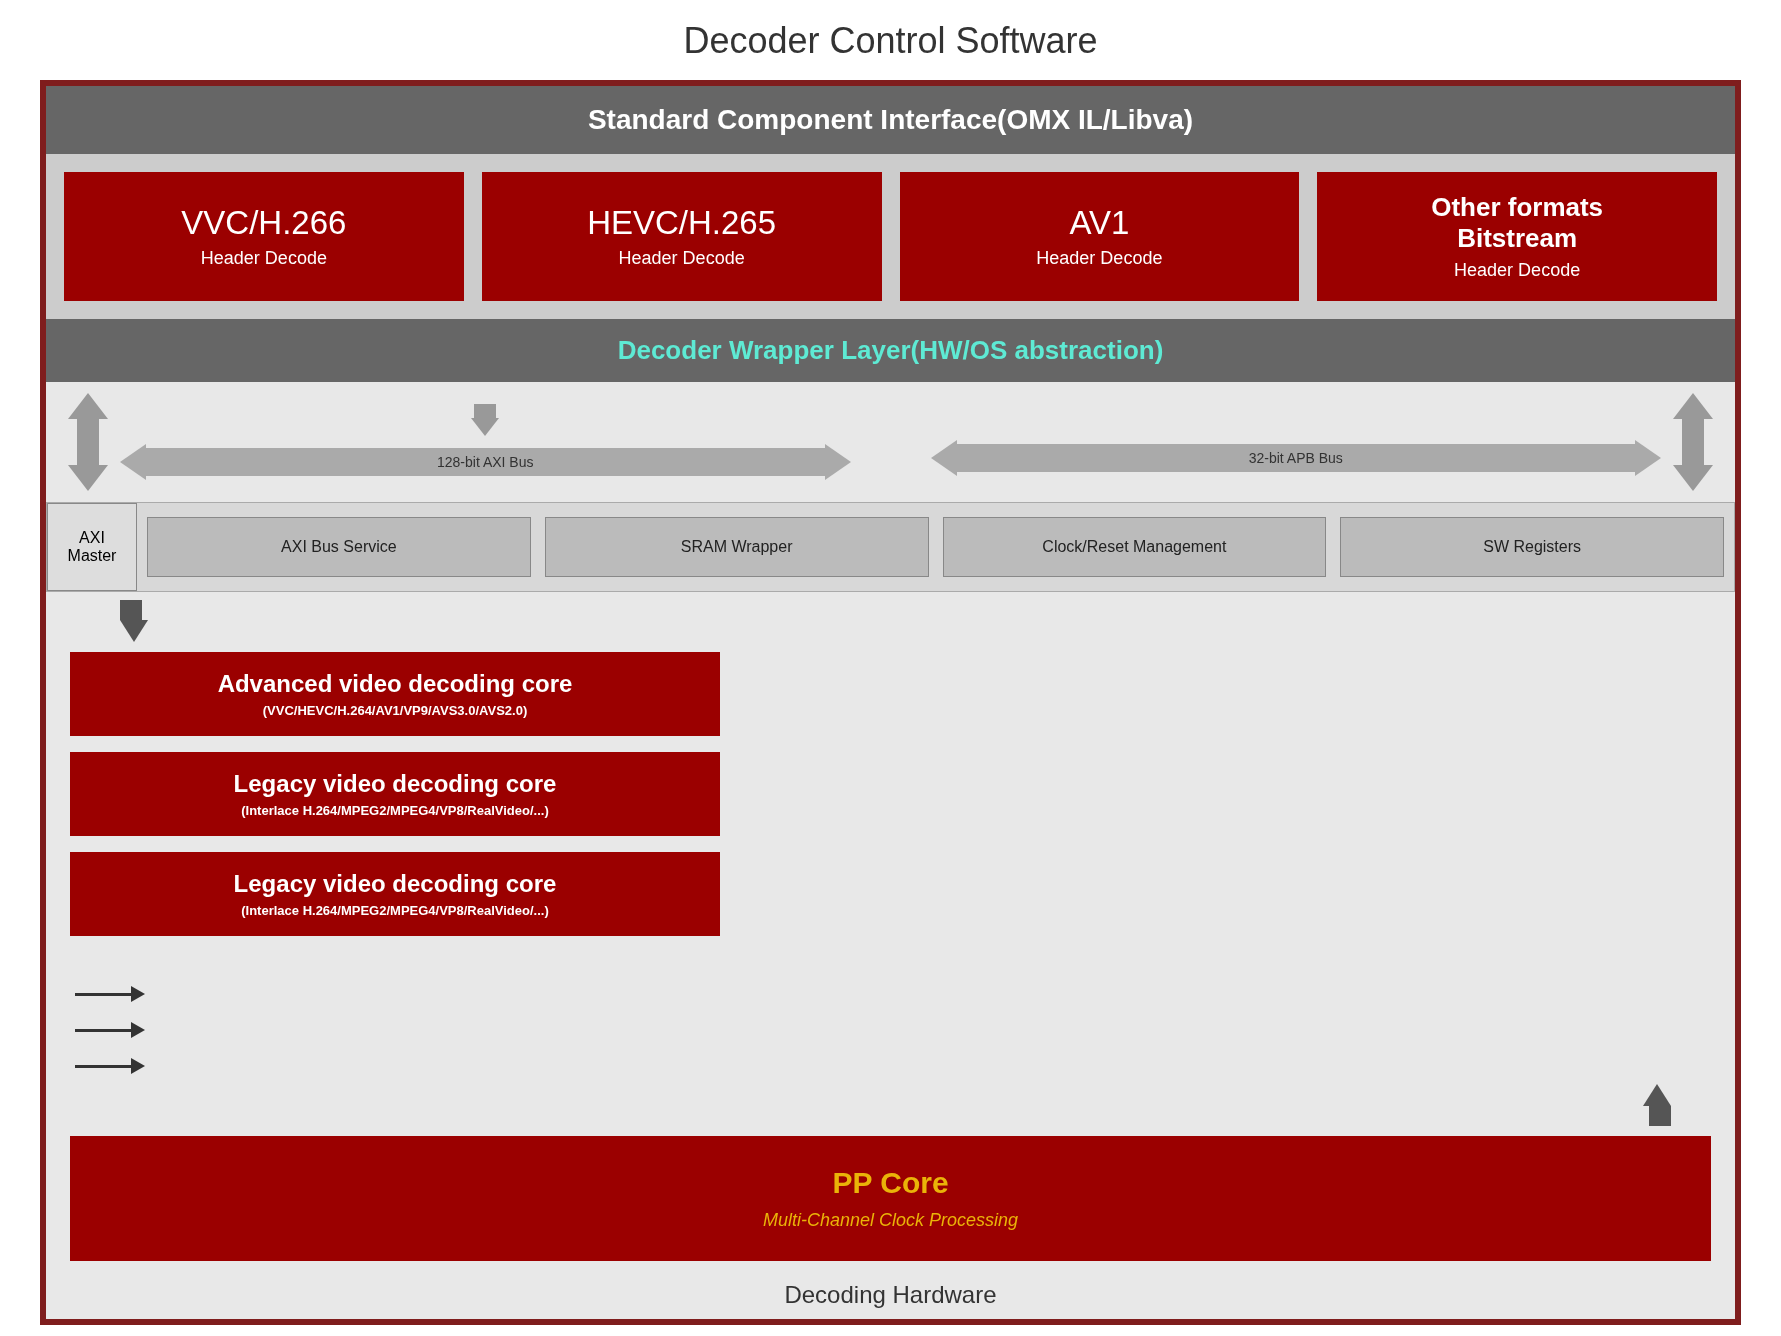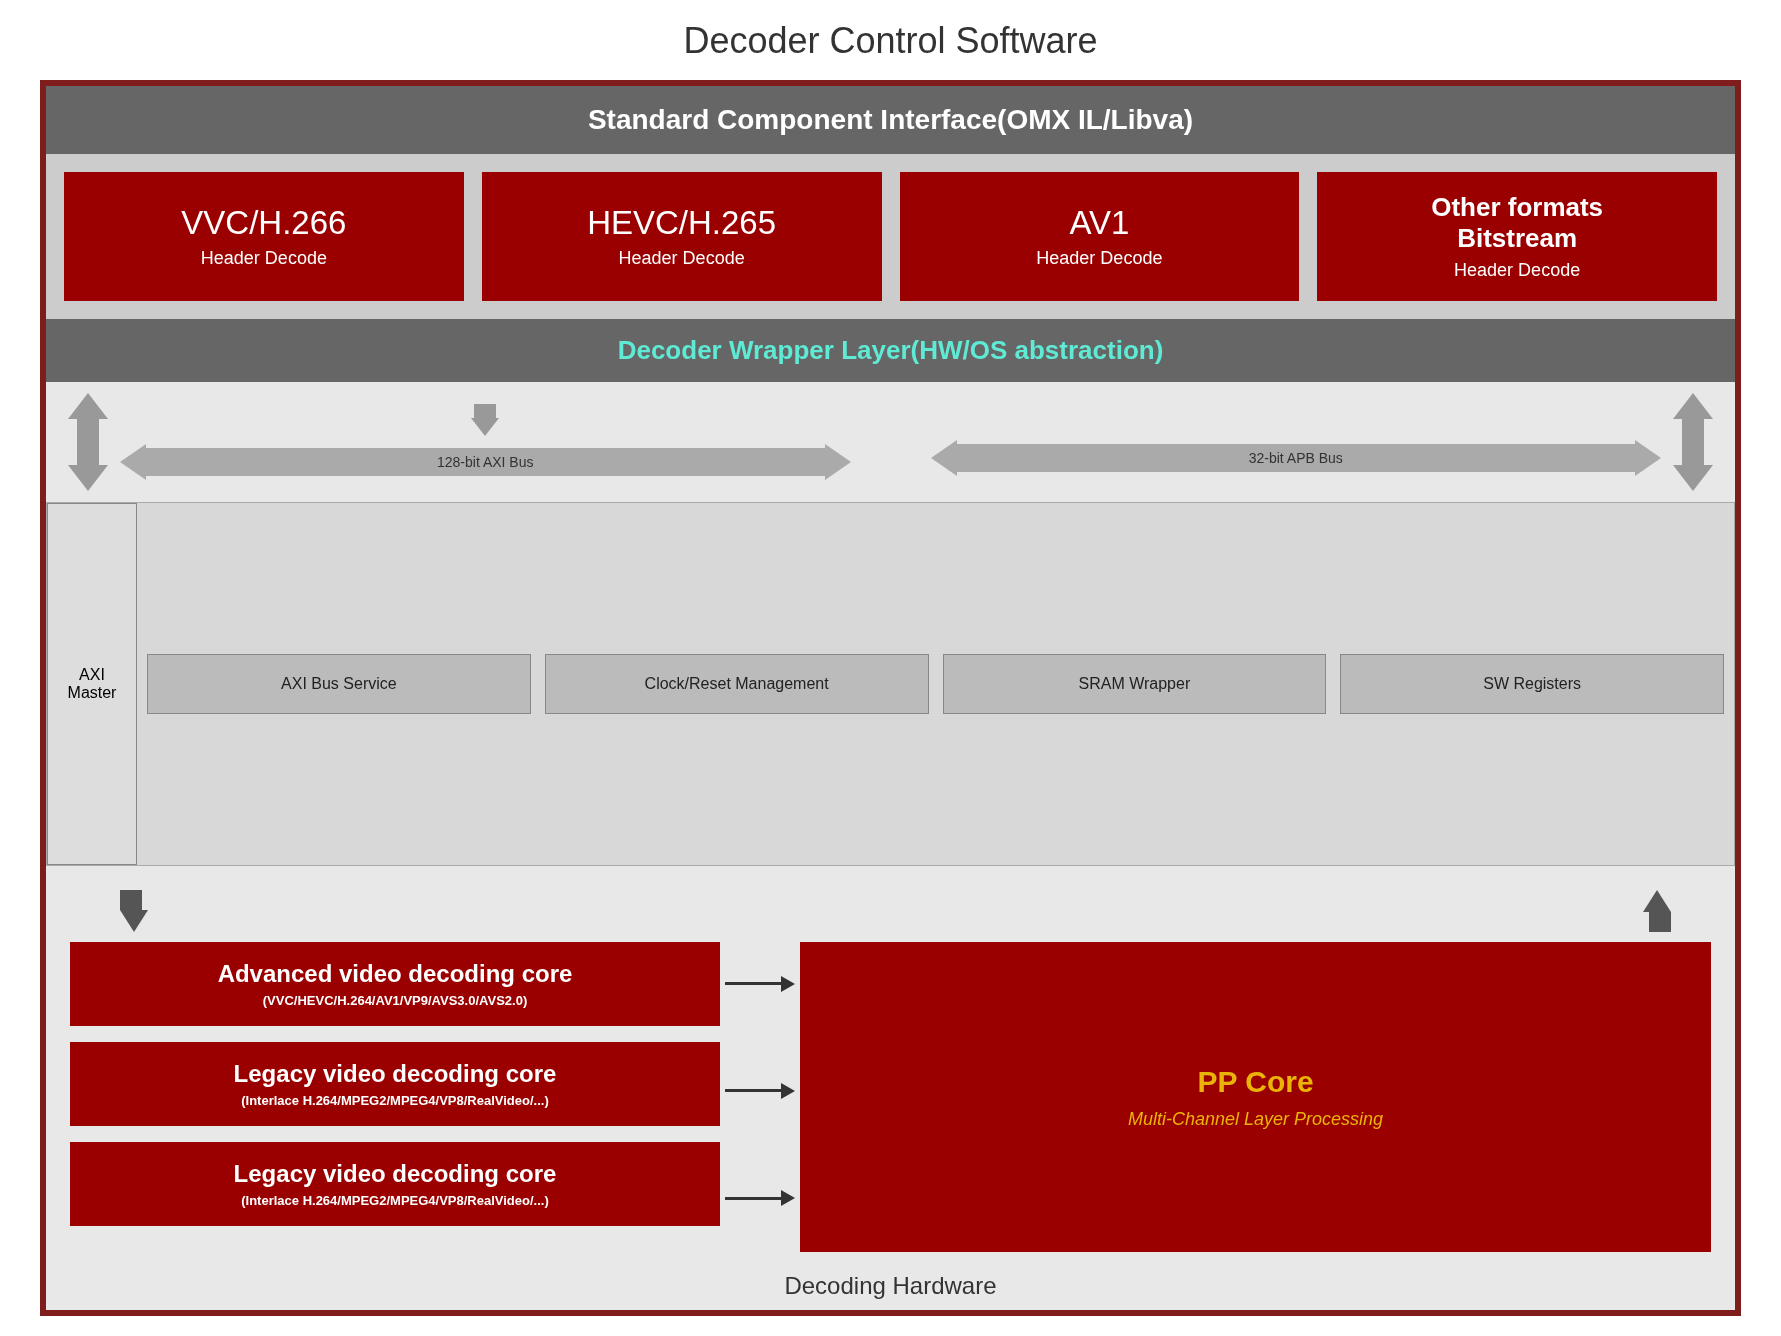--- a/index.html
+++ b/index.html
@@ -343,27 +343,27 @@
         <div class="v-arrow-body-seg" style="height:46px;"></div>
         <div class="v-arrow-down-head"></div>
       </div>
     </div>
 
     <div class="hw-section" style="height:90px;">
       <div class="axi-master" style="white-space:pre-line; text-align:center;">AXI
 Master</div>
       <div class="hw-inner">
         <div class="hw-component">AXI Bus Service</div>
+        <div class="hw-component">SRAM Wrapper</div>
         <div class="hw-component">Clock/Reset Management</div>
-        <div class="hw-component">SRAM Wrapper</div>
         <div class="hw-component">SW Registers</div>
       </div>
     </div>
 
-    <div style="display:flex; flex-direction:row; background:#e8e8e8; flex:1; padding: 24px 24px 10px 24px; gap:0; position:relative;">
+    <div style="display:flex; flex-direction:column; background:#e8e8e8; flex:1; padding: 8px 24px 10px 24px; gap:0; position:relative;">
 
       <div style="display:flex; flex-direction:column; width:650px; flex-shrink:0;">
 
         <div style="display:flex; flex-direction:column; align-items:flex-start; padding-left:50px; margin-bottom:10px;">
           <div style="width:22px; height:20px; background:#555;"></div>
           <div style="width:0; height:0; border-left:14px solid transparent; border-right:14px solid transparent; border-top:22px solid #555;"></div>
         </div>
 
         <div class="decode-core-box" style="margin-bottom:16px;">
           <span class="decode-core-title">Advanced video decoding core</span>
@@ -402,21 +402,21 @@
 
       <div style="flex:1; display:flex; flex-direction:column; position:relative;">
 
         <div style="display:flex; flex-direction:column; align-items:flex-end; padding-right:40px; margin-bottom:10px;">
           <div style="width:0; height:0; border-left:14px solid transparent; border-right:14px solid transparent; border-bottom:22px solid #555;"></div>
           <div style="width:22px; height:20px; background:#555;"></div>
         </div>
 
         <div class="pp-core-box" style="flex:1;">
           <span class="pp-core-title">PP Core</span>
-          <span class="pp-core-sub">Multi-Channel Layer Processing</span>
+          <span class="pp-core-sub">Multi-Channel Clock Processing</span>
         </div>
       </div>
 
     </div>
 
     <div class="decoding-hw-label">Decoding Hardware</div>
 
   </div>
 </div>
 

